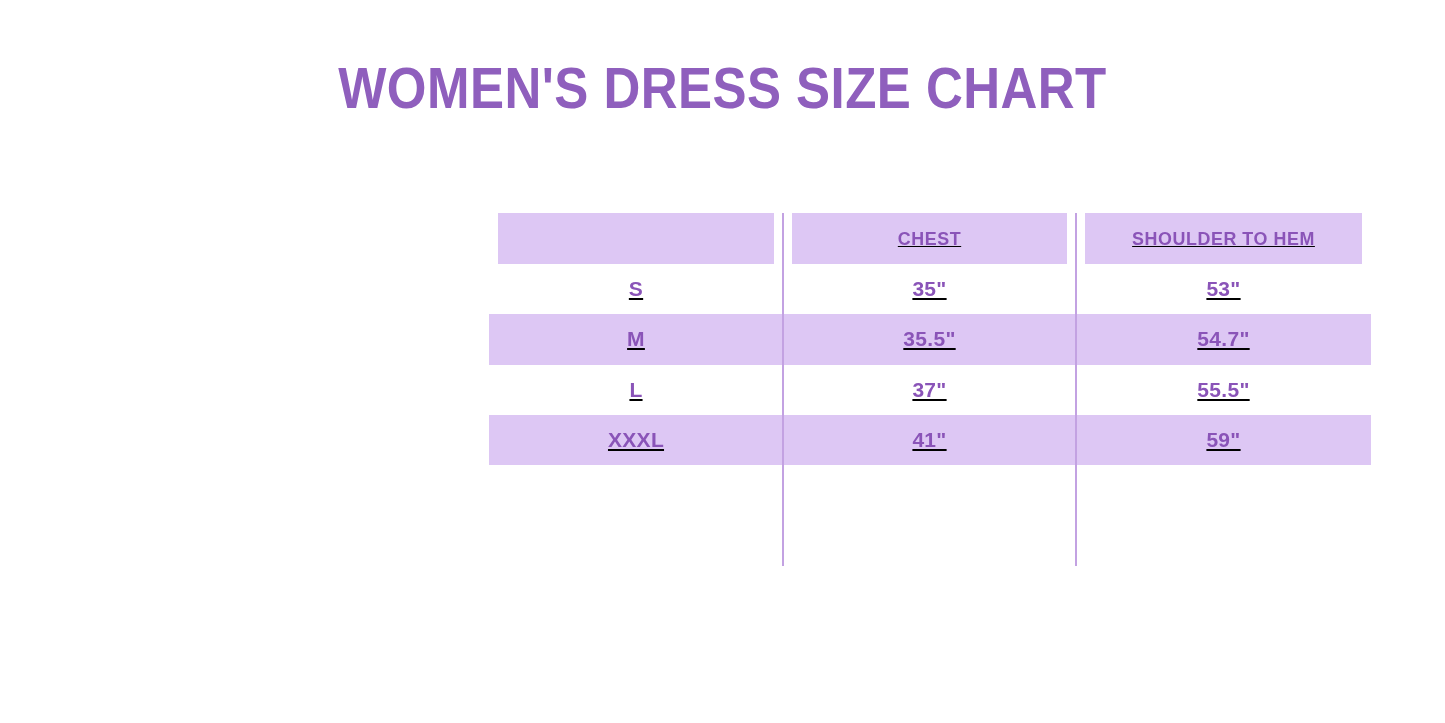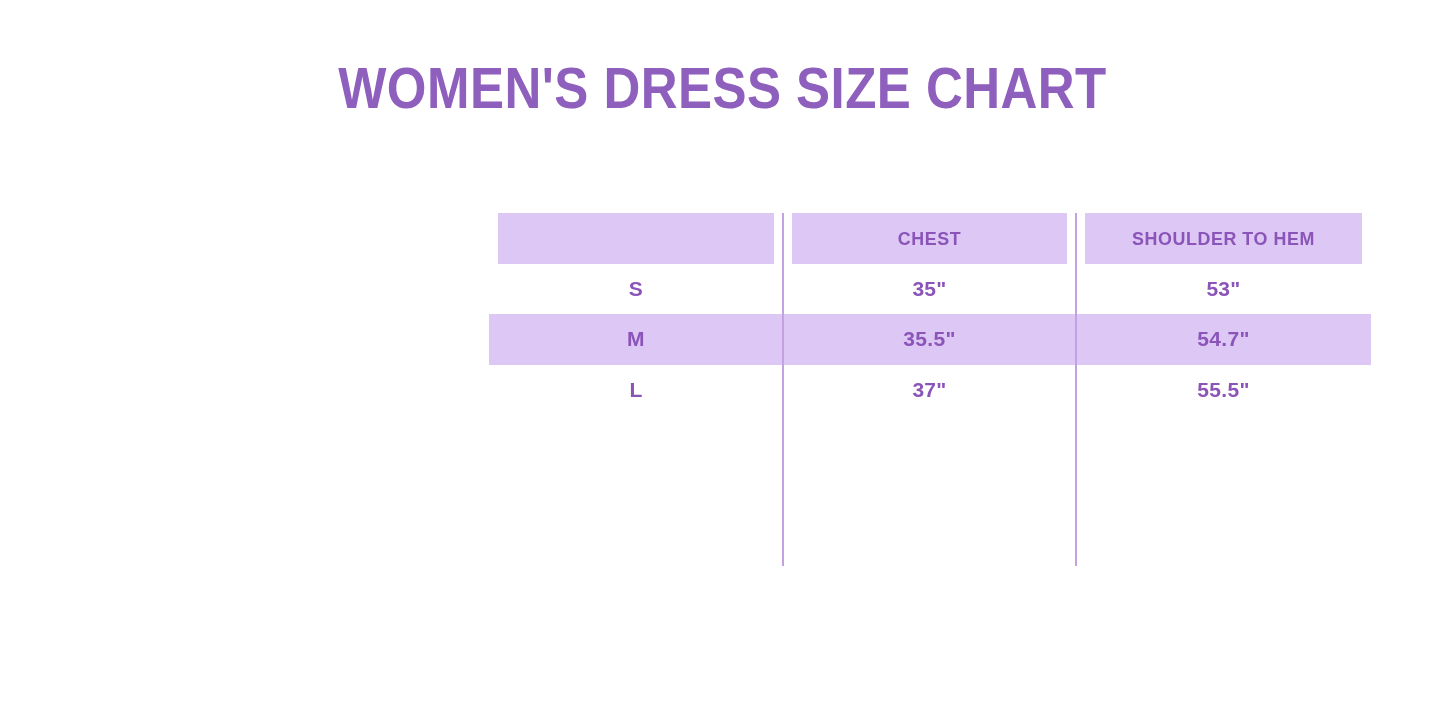--- a/index.html
+++ b/index.html
@@ -33,20 +33,21 @@
     transform-origin: center top;
     white-space: nowrap;
     line-height: 1.05;
   }
   .size-table-wrap {
     position: absolute;
     left: 489px;
     top: 213px;
     width: 882px;
     height: 441px;
+    text-decoration: underline;
   }
   table.size-table {
     border-collapse: collapse;
     width: 882px;
     table-layout: fixed;
   }
   table.size-table col.c1 { width: 294px; }
   table.size-table col.c2 { width: 293px; }
   table.size-table col.c3 { width: 295px; }
   table.size-table th,
@@ -122,20 +123,25 @@
         </tr>
 
         <tr class="row-light">
           <td>L</td>
           <td>37"</td>
           <td>55.5"</td>
         </tr>
 
 
 
+        <tr class="row-tint">
+          <td>XXXL</td>
+          <td>41"</td>
+          <td>59"</td>
+        </tr>
 
       </tbody>
     </table>
 
     <div class="vdiv v1"></div>
     <div class="vdiv v2"></div>
 
   </div>
 
 </div>

